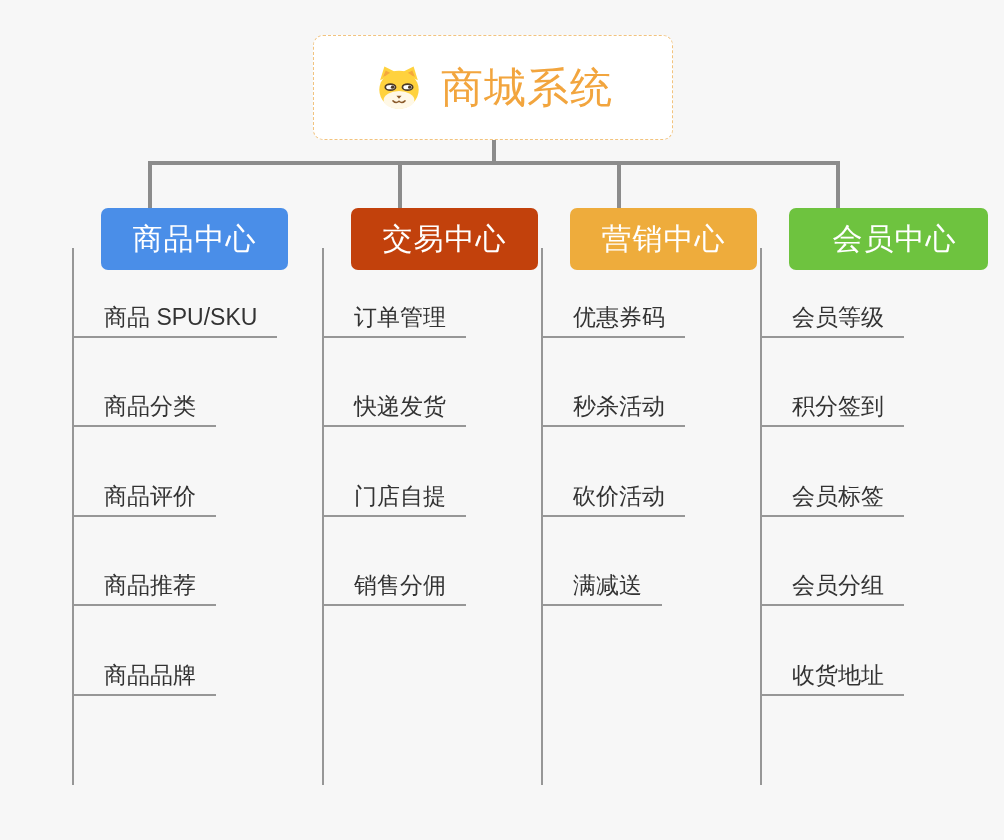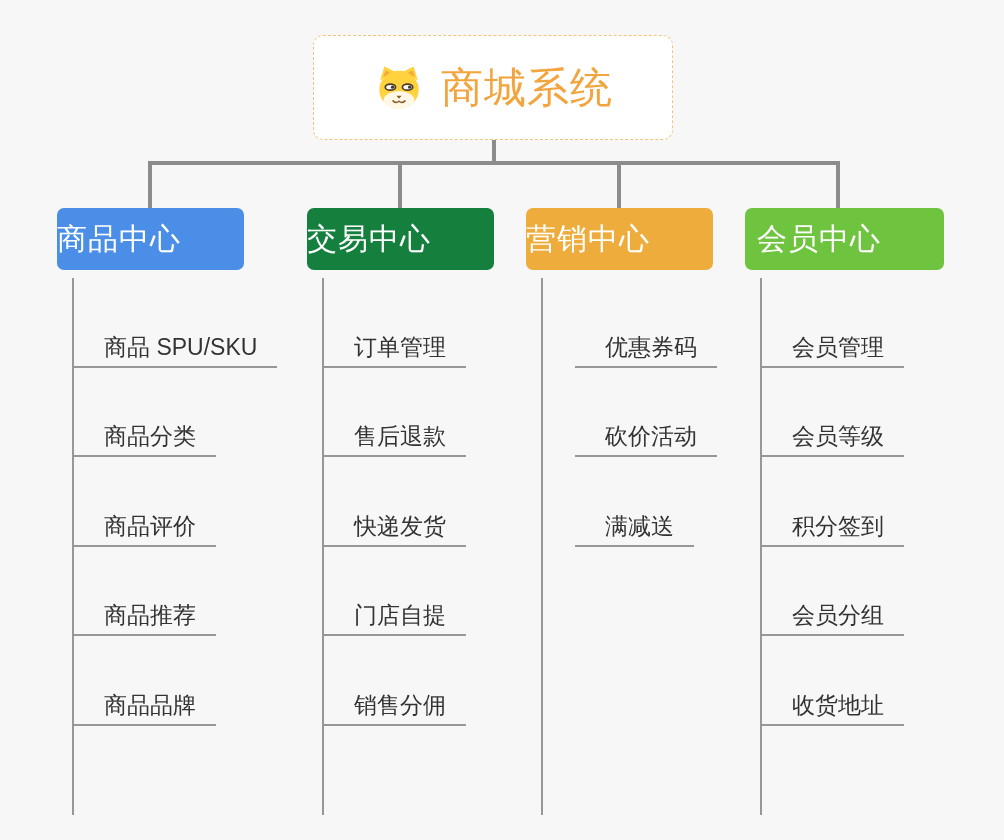--- a/index.html
+++ b/index.html
@@ -23,27 +23,28 @@
   .dog { width:52px; height:48px; display:block; }
   
   .connector { position:absolute; background:var(--connector,#8c8c8c); z-index:0; }
   .stem { left:492px; top:138px; width:4px; height:27px; }
   .hbar { left:148px; top:161px; width:692px; height:4px; border-radius:2px; }
   .drop { position:absolute; top:161px; width:4px; height:52px;
           background:var(--connector,#8c8c8c); z-index:0; }
   
   .branch-node {
     position:absolute; top:208px; width:187px; height:62px;
-    border-radius:7px; display:flex; align-items:center; 
+    border-radius:7px; display:flex; align-items:center; justify-content:center;
     color:#ffffff; font-size:30px; letter-spacing:1px; z-index:2; cursor:default;
     white-space:nowrap;
+    margin-left:44px;
   }
   
   .branch-col {
-    position:absolute; top:278px; height:537px;
+    position:absolute; top:248px; height:537px;
     border-left:2px solid var(--leaf-line,#979797);
   }
   .leaf-row { height:89.5px; display:flex; align-items:flex-end; }
   .leaf {
     display:inline-block; white-space:nowrap;
     padding:0 20px 4px 30px;
     border-bottom:2px solid var(--leaf-line,#979797);
     font-size:23px; line-height:30px; color:var(--leaf-text,#333333);
   }
 </style>
@@ -89,68 +90,68 @@
           <span class="leaf">商品评价</span>
         </div>
         <div class="leaf-row">
           <span class="leaf">商品推荐</span>
         </div>
         <div class="leaf-row">
           <span class="leaf">商品品牌</span>
         </div>
       </div>
       <div class="drop" style="left: 398px;"></div>
-      <div class="branch-node" style="left: 307px; background: #15803d;">
+      <div class="branch-node" style="left: 307px; background: #c2410c;">
         <span>交易中心</span>
       </div>
       <div class="branch-col" style="left: 322px;">
         <div class="leaf-row">
           <span class="leaf">订单管理</span>
-        </div>
-        <div class="leaf-row">
-          <span class="leaf">售后退款</span>
         </div>
         <div class="leaf-row">
           <span class="leaf">快递发货</span>
         </div>
         <div class="leaf-row">
           <span class="leaf">门店自提</span>
         </div>
         <div class="leaf-row">
           <span class="leaf">销售分佣</span>
         </div>
       </div>
       <div class="drop" style="left: 617px;"></div>
       <div class="branch-node" style="left: 526px; background: rgb(238, 172, 60);">
         <span>营销中心</span>
       </div>
-      <div class="branch-col" style="left: 541px; padding-left: 32px;">
+      <div class="branch-col" style="left: 541px;">
         <div class="leaf-row">
           <span class="leaf">优惠券码</span>
+        </div>
+        <div class="leaf-row">
+          <span class="leaf">秒杀活动</span>
         </div>
         <div class="leaf-row">
           <span class="leaf">砍价活动</span>
         </div>
         <div class="leaf-row">
           <span class="leaf">满减送</span>
         </div>
       </div>
       <div class="drop" style="left: 836px;"></div>
       <div class="branch-node" style="left: 745px; background: rgb(110, 195, 63); padding-left: 12px;">
         <span>会员中心</span>
       </div>
       <div class="branch-col" style="left: 760px;">
         <div class="leaf-row">
-          <span class="leaf">会员管理</span>
-        </div>
-        <div class="leaf-row">
           <span class="leaf">会员等级</span>
         </div>
         <div class="leaf-row">
           <span class="leaf">积分签到</span>
+        </div>
+        <div class="leaf-row">
+          <span class="leaf">会员标签</span>
         </div>
         <div class="leaf-row">
           <span class="leaf">会员分组</span>
         </div>
         <div class="leaf-row">
           <span class="leaf">收货地址</span>
         </div>
       </div>
     </div>
 </div>

